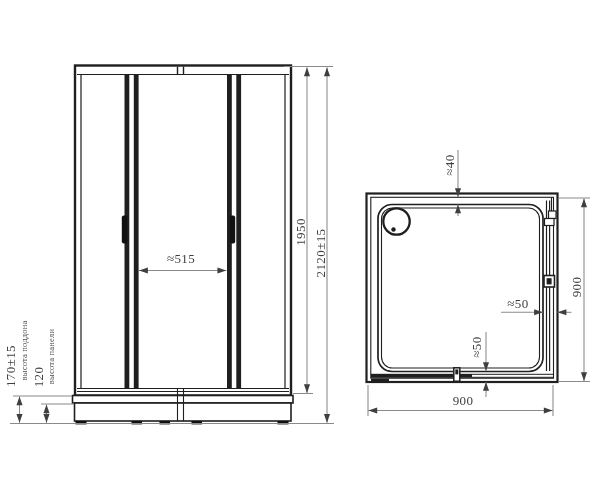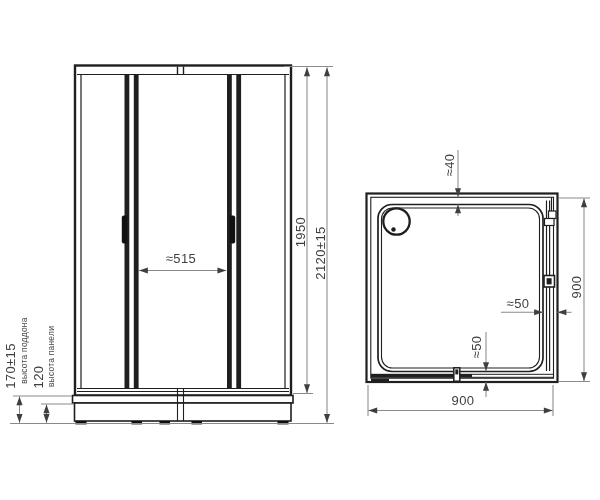--- a/index.html
+++ b/index.html
@@ -1,17 +1,17 @@
 <!DOCTYPE html>
 <html><head>
 <meta charset="utf-8">
 <style>
   html,body{margin:0;padding:0;background:#fff;}
   .canvas{position:relative;width:600px;height:500px;background:#fff;overflow:hidden;
-          font-family:Liberation Sans, sans-serif;}
+          font-family:Liberation Serif, serif;}
   .canvas svg{position:absolute;left:0;top:0;}
   .dim{position:absolute;color:#3f3f3f;font-size:13px;line-height:14px;text-align:center;
        letter-spacing:.4px;white-space:nowrap;}
   .dimsmall{position:absolute;color:#4a4a4a;font-size:8.5px;line-height:11px;text-align:center;
        letter-spacing:.2px;white-space:nowrap;}
   .rot{transform:rotate(-90deg);}
 </style>
 </head>
 <body>
 

